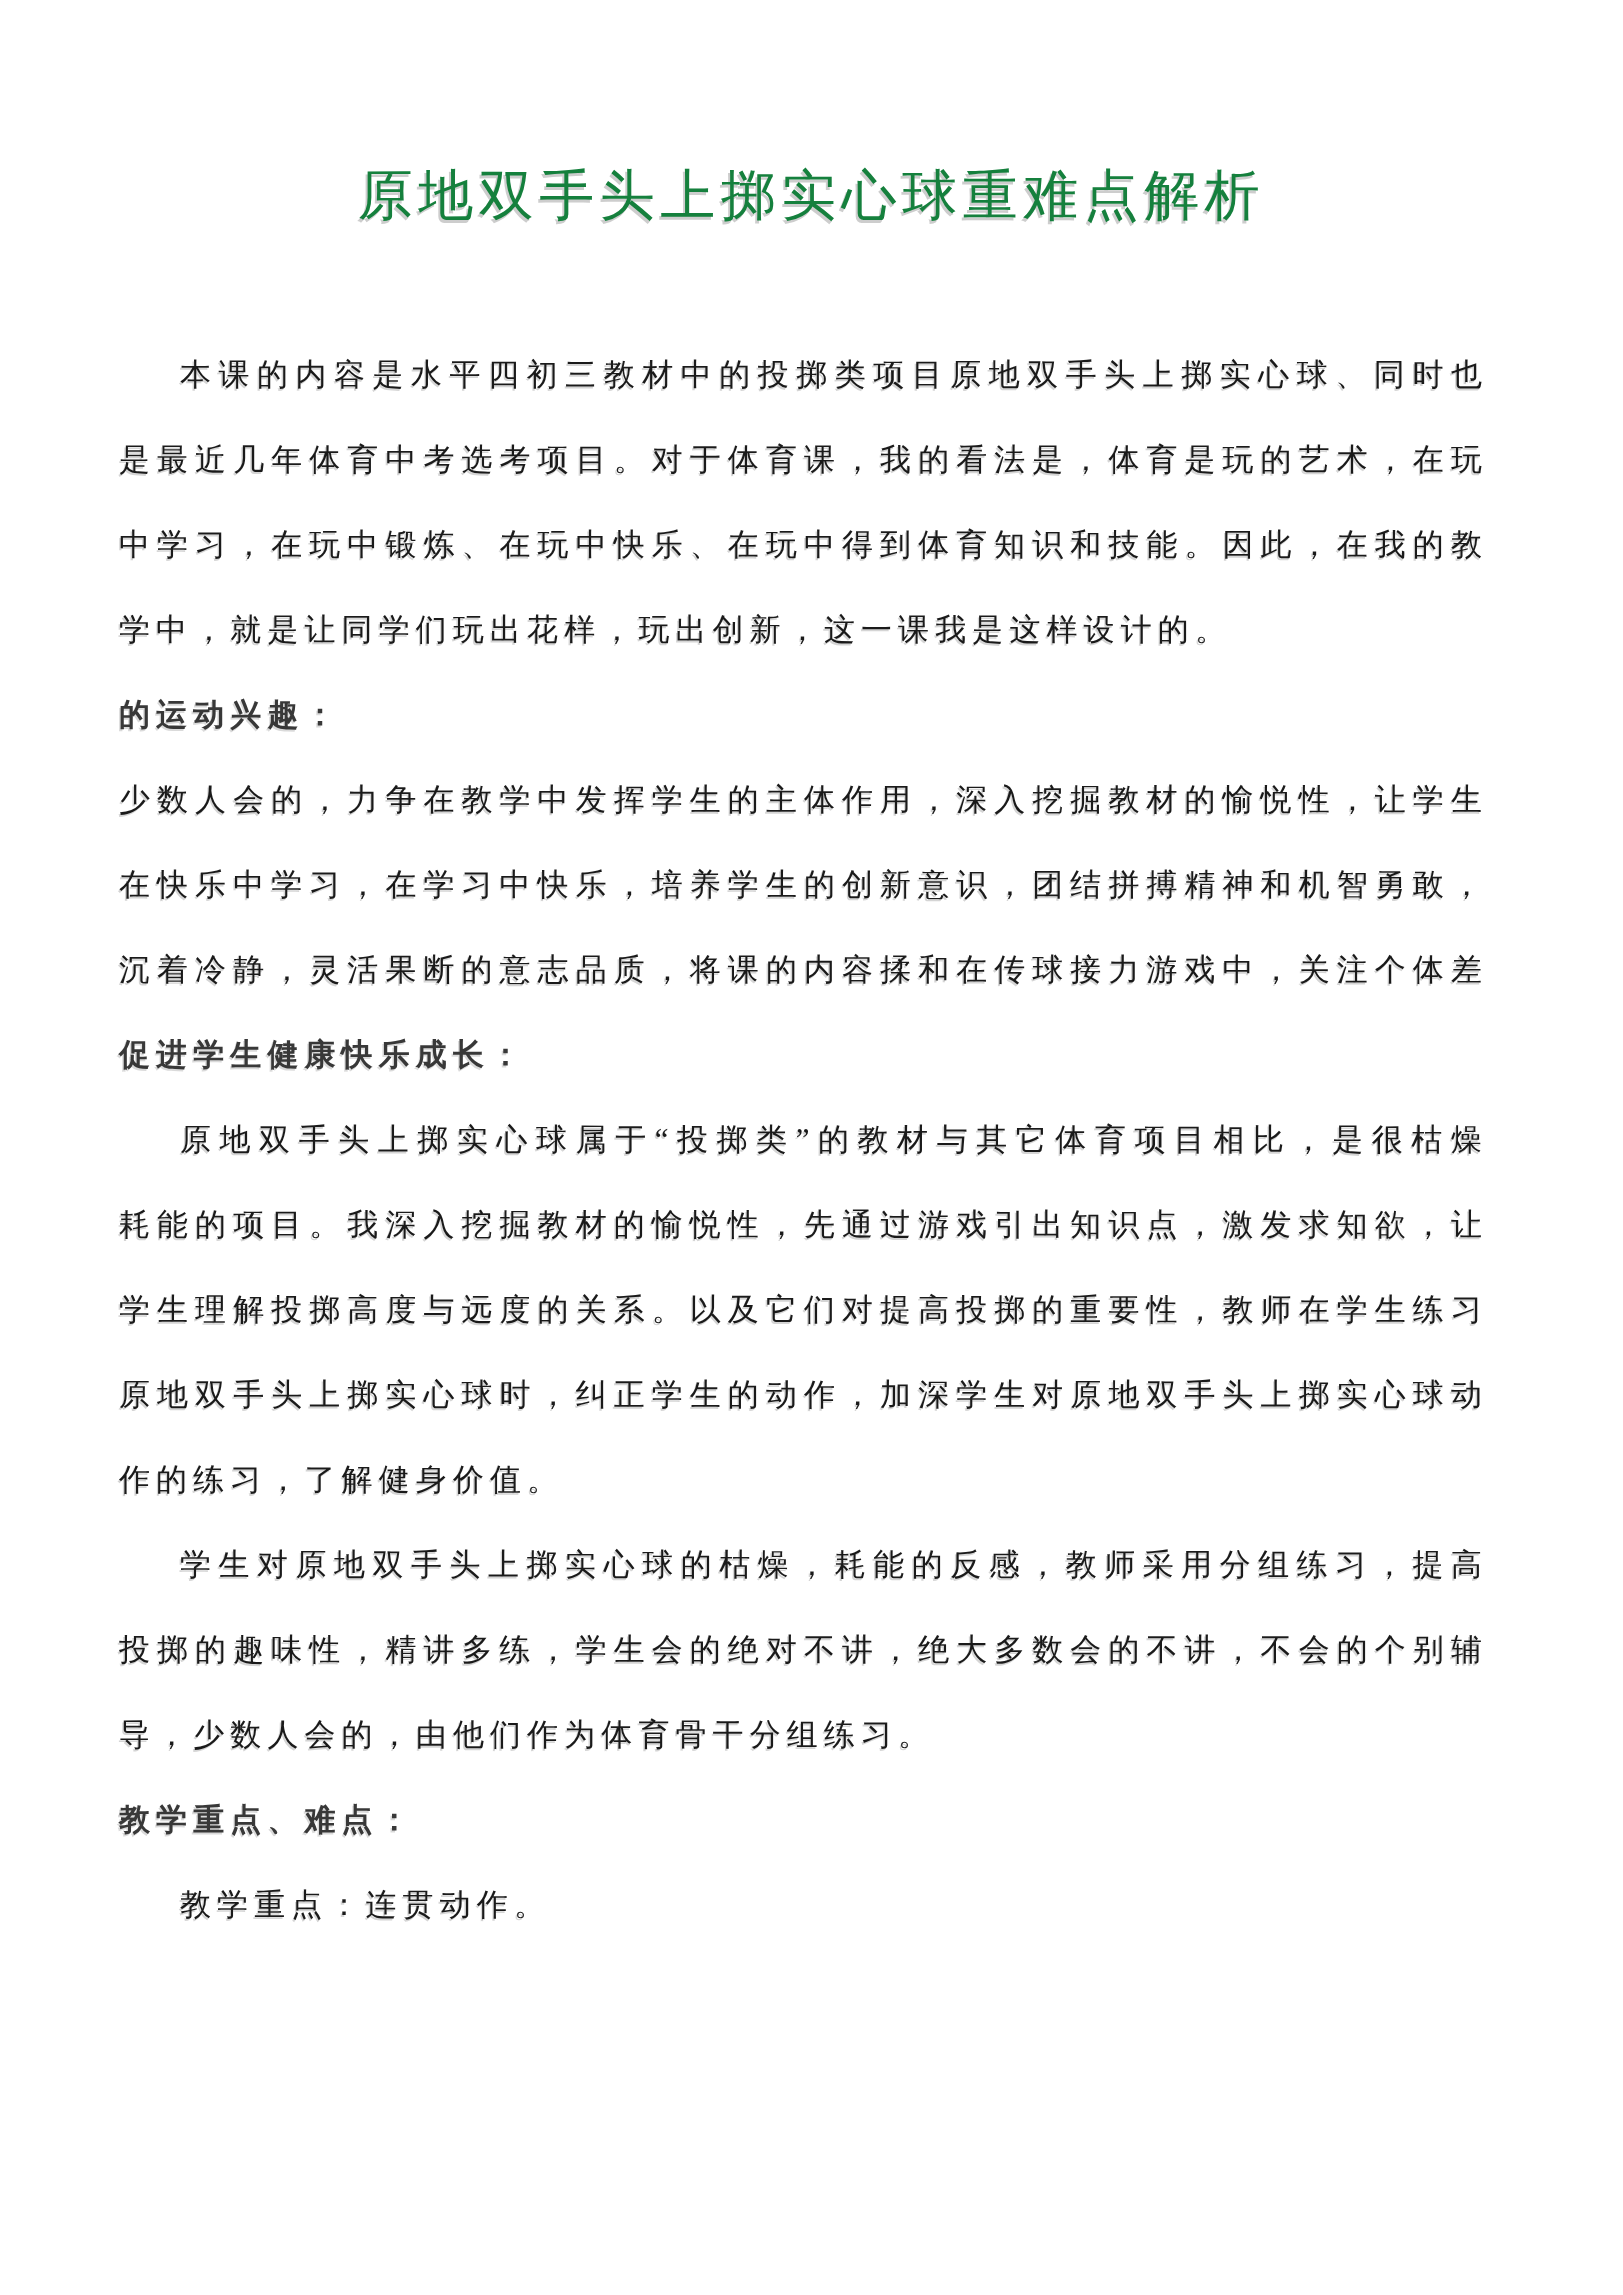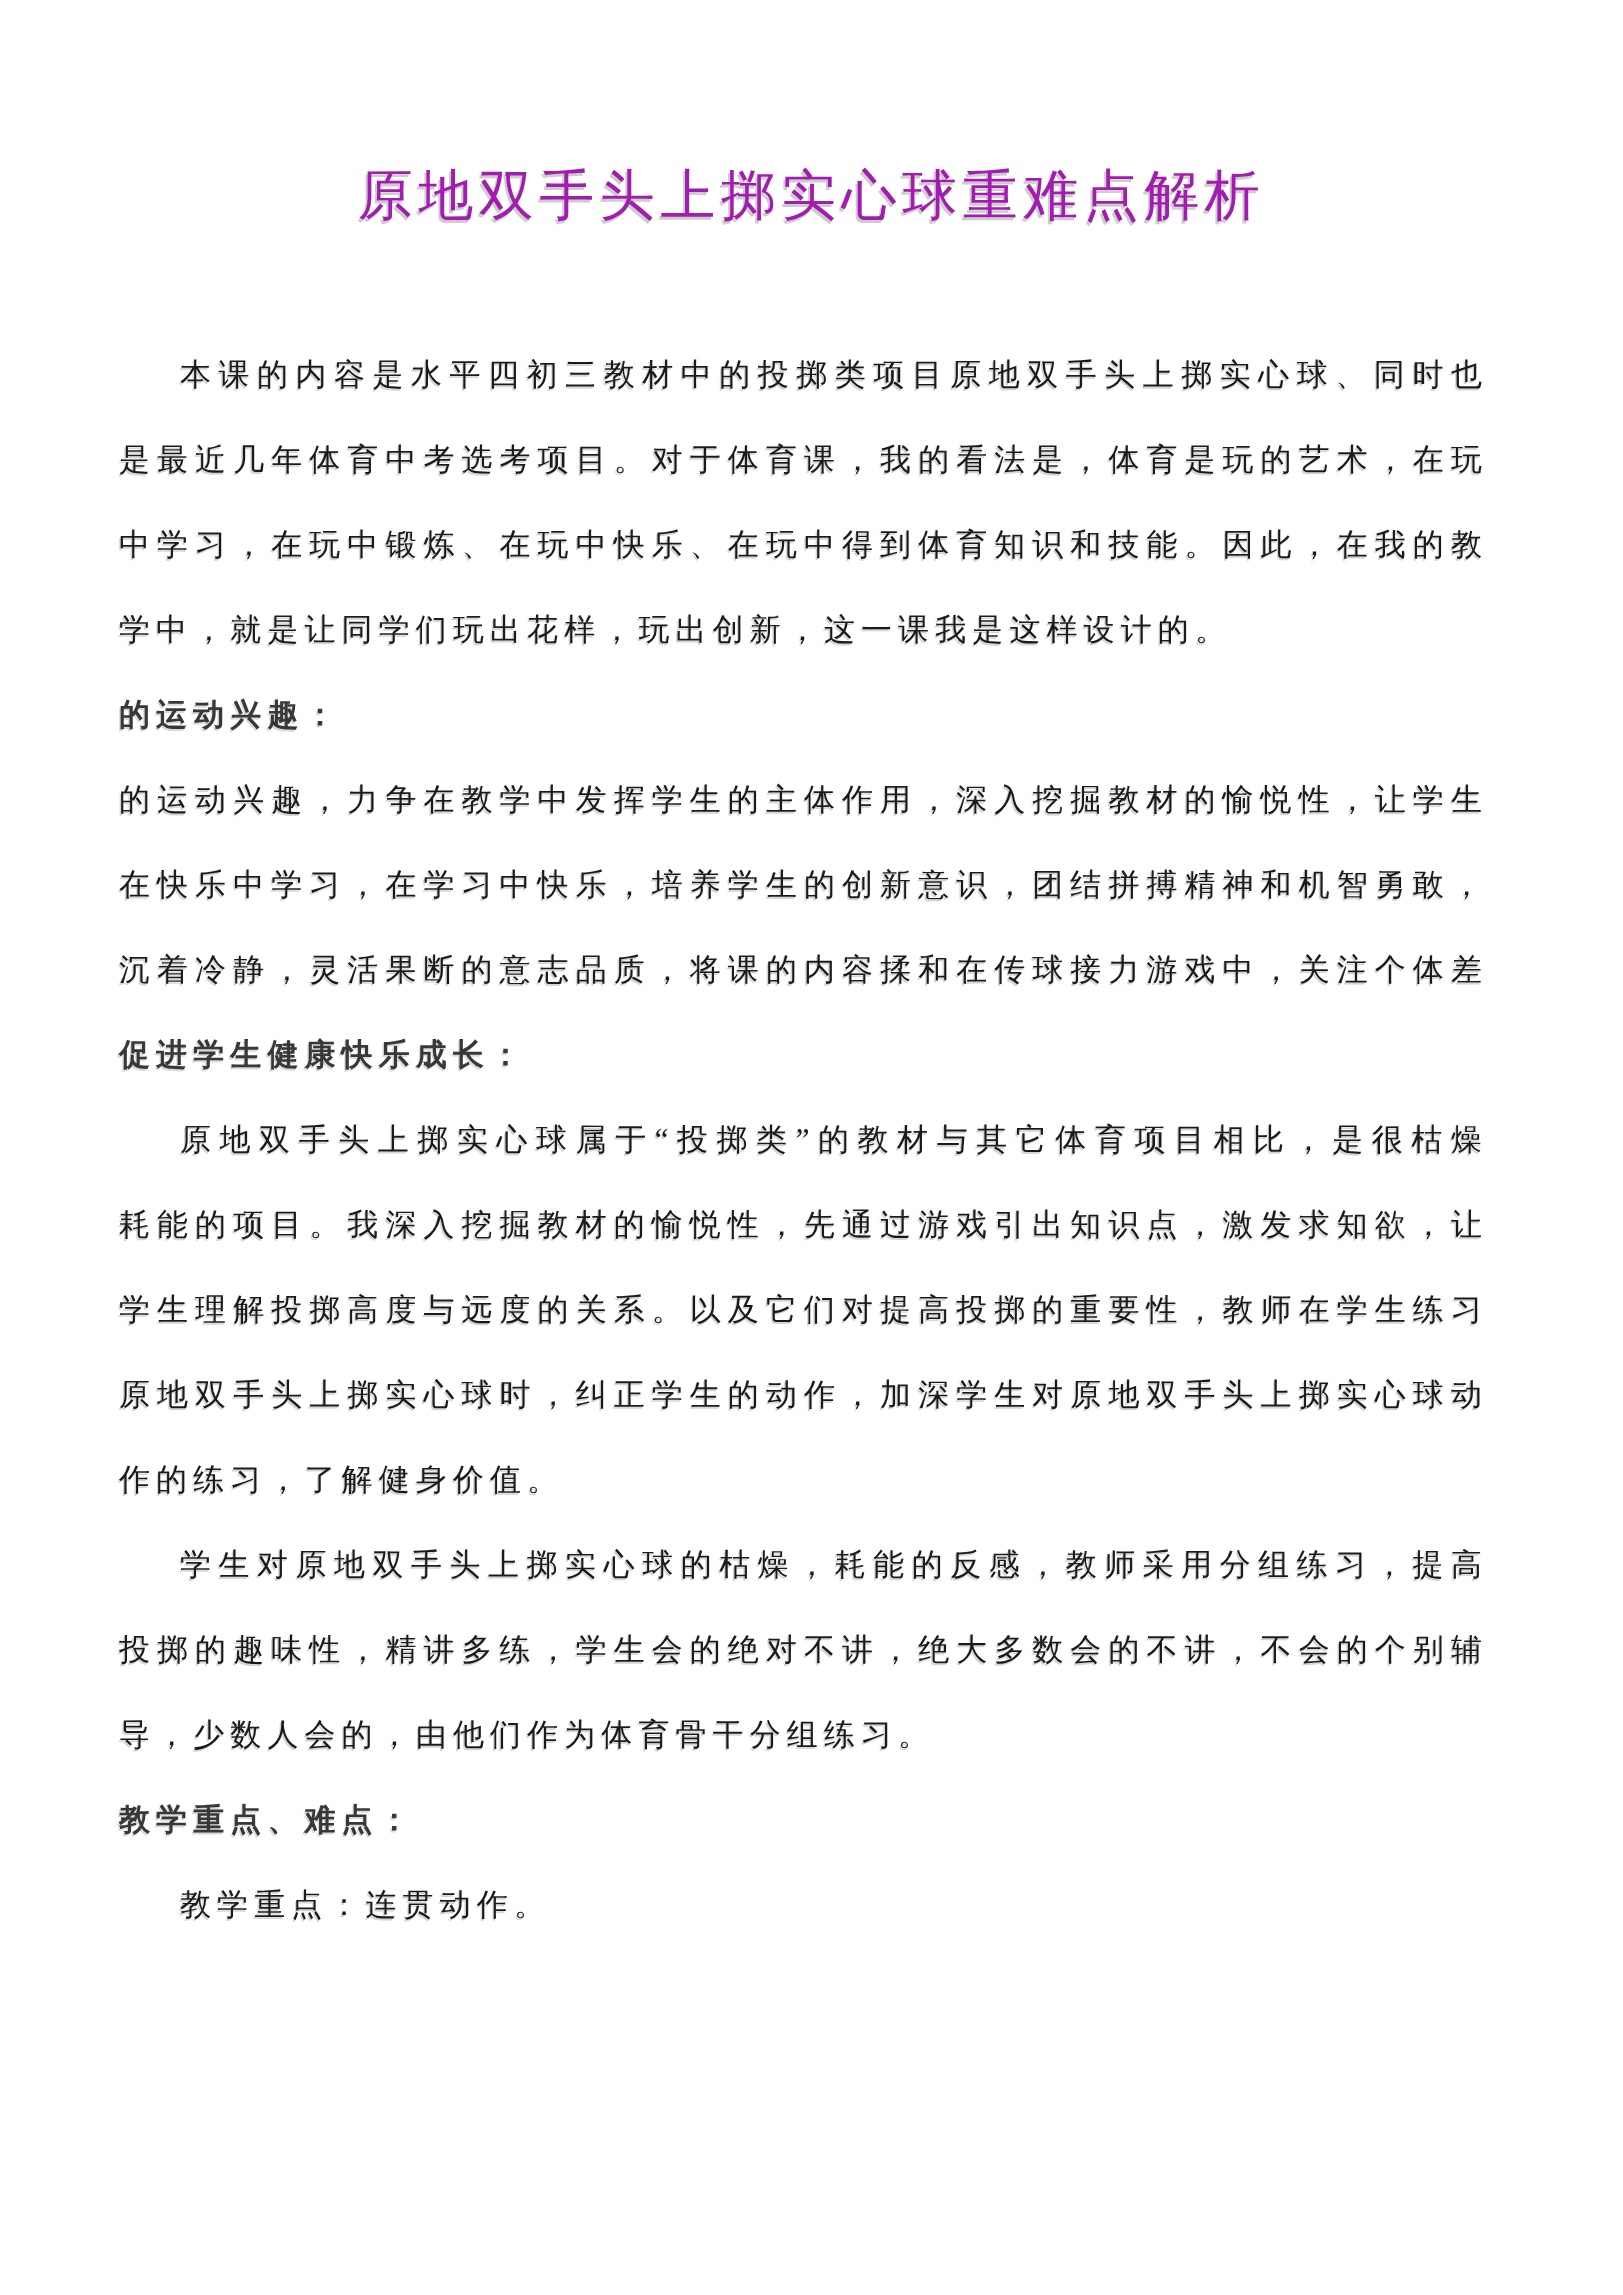--- a/index.html
+++ b/index.html
@@ -16,21 +16,21 @@
     font-family: "Liberation Serif", "DejaVu Serif", serif;
   }
   .doc-title {
     margin: 0;
     padding-top: 151px;
     text-align: center;
     font-size: 55px;
     line-height: 90px;
     font-weight: 400;
     letter-spacing: 5.5px;
-    color: #a21caf;
+    color: #15803d;
     text-shadow: -2px 2.7px 0 rgba(145,145,145,0.45);
   }
   .content {
     margin: 91px 135px 0 119px; 
     font-size: 31px;
     line-height: 85px;
     letter-spacing: 6.1px;
     color: #1a1a1a;
     text-shadow: -1.4px 2px 0 rgba(150,150,150,0.40);
   }
@@ -63,21 +63,21 @@
 
   <div class="content">
 
     <div class="line first">本课的内容是水平四初三教材中的投掷类项目原地双手头上掷实心球、同时也</div>
     <div class="line">是最近几年体育中考选考项目。对于体育课，我的看法是，体育是玩的艺术，在玩</div>
     <div class="line">中学习，在玩中锻炼、在玩中快乐、在玩中得到体育知识和技能。因此，在我的教</div>
     <div class="line lastline">学中，就是让同学们玩出花样，玩出创新，这一课我是这样设计的。</div>
 
     <div class="heading">的运动兴趣：</div>
 
-    <div class="line">的运动兴趣，力争在教学中发挥学生的主体作用，深入挖掘教材的愉悦性，让学生</div>
+    <div class="line">少数人会的，力争在教学中发挥学生的主体作用，深入挖掘教材的愉悦性，让学生</div>
     <div class="line">在快乐中学习，在学习中快乐，培养学生的创新意识，团结拼搏精神和机智勇敢，</div>
     <div class="line">沉着冷静，灵活果断的意志品质，将课的内容揉和在传球接力游戏中，关注个体差</div>
 
     <div class="heading">促进学生健康快乐成长：</div>
 
     <div class="line first">原地双手头上掷实心球属于“投掷类”的教材与其它体育项目相比，是很枯燥</div>
     <div class="line">耗能的项目。我深入挖掘教材的愉悦性，先通过游戏引出知识点，激发求知欲，让</div>
     <div class="line">学生理解投掷高度与远度的关系。以及它们对提高投掷的重要性，教师在学生练习</div>
     <div class="line">原地双手头上掷实心球时，纠正学生的动作，加深学生对原地双手头上掷实心球动</div>
     <div class="line lastline">作的练习，了解健身价值。</div>

